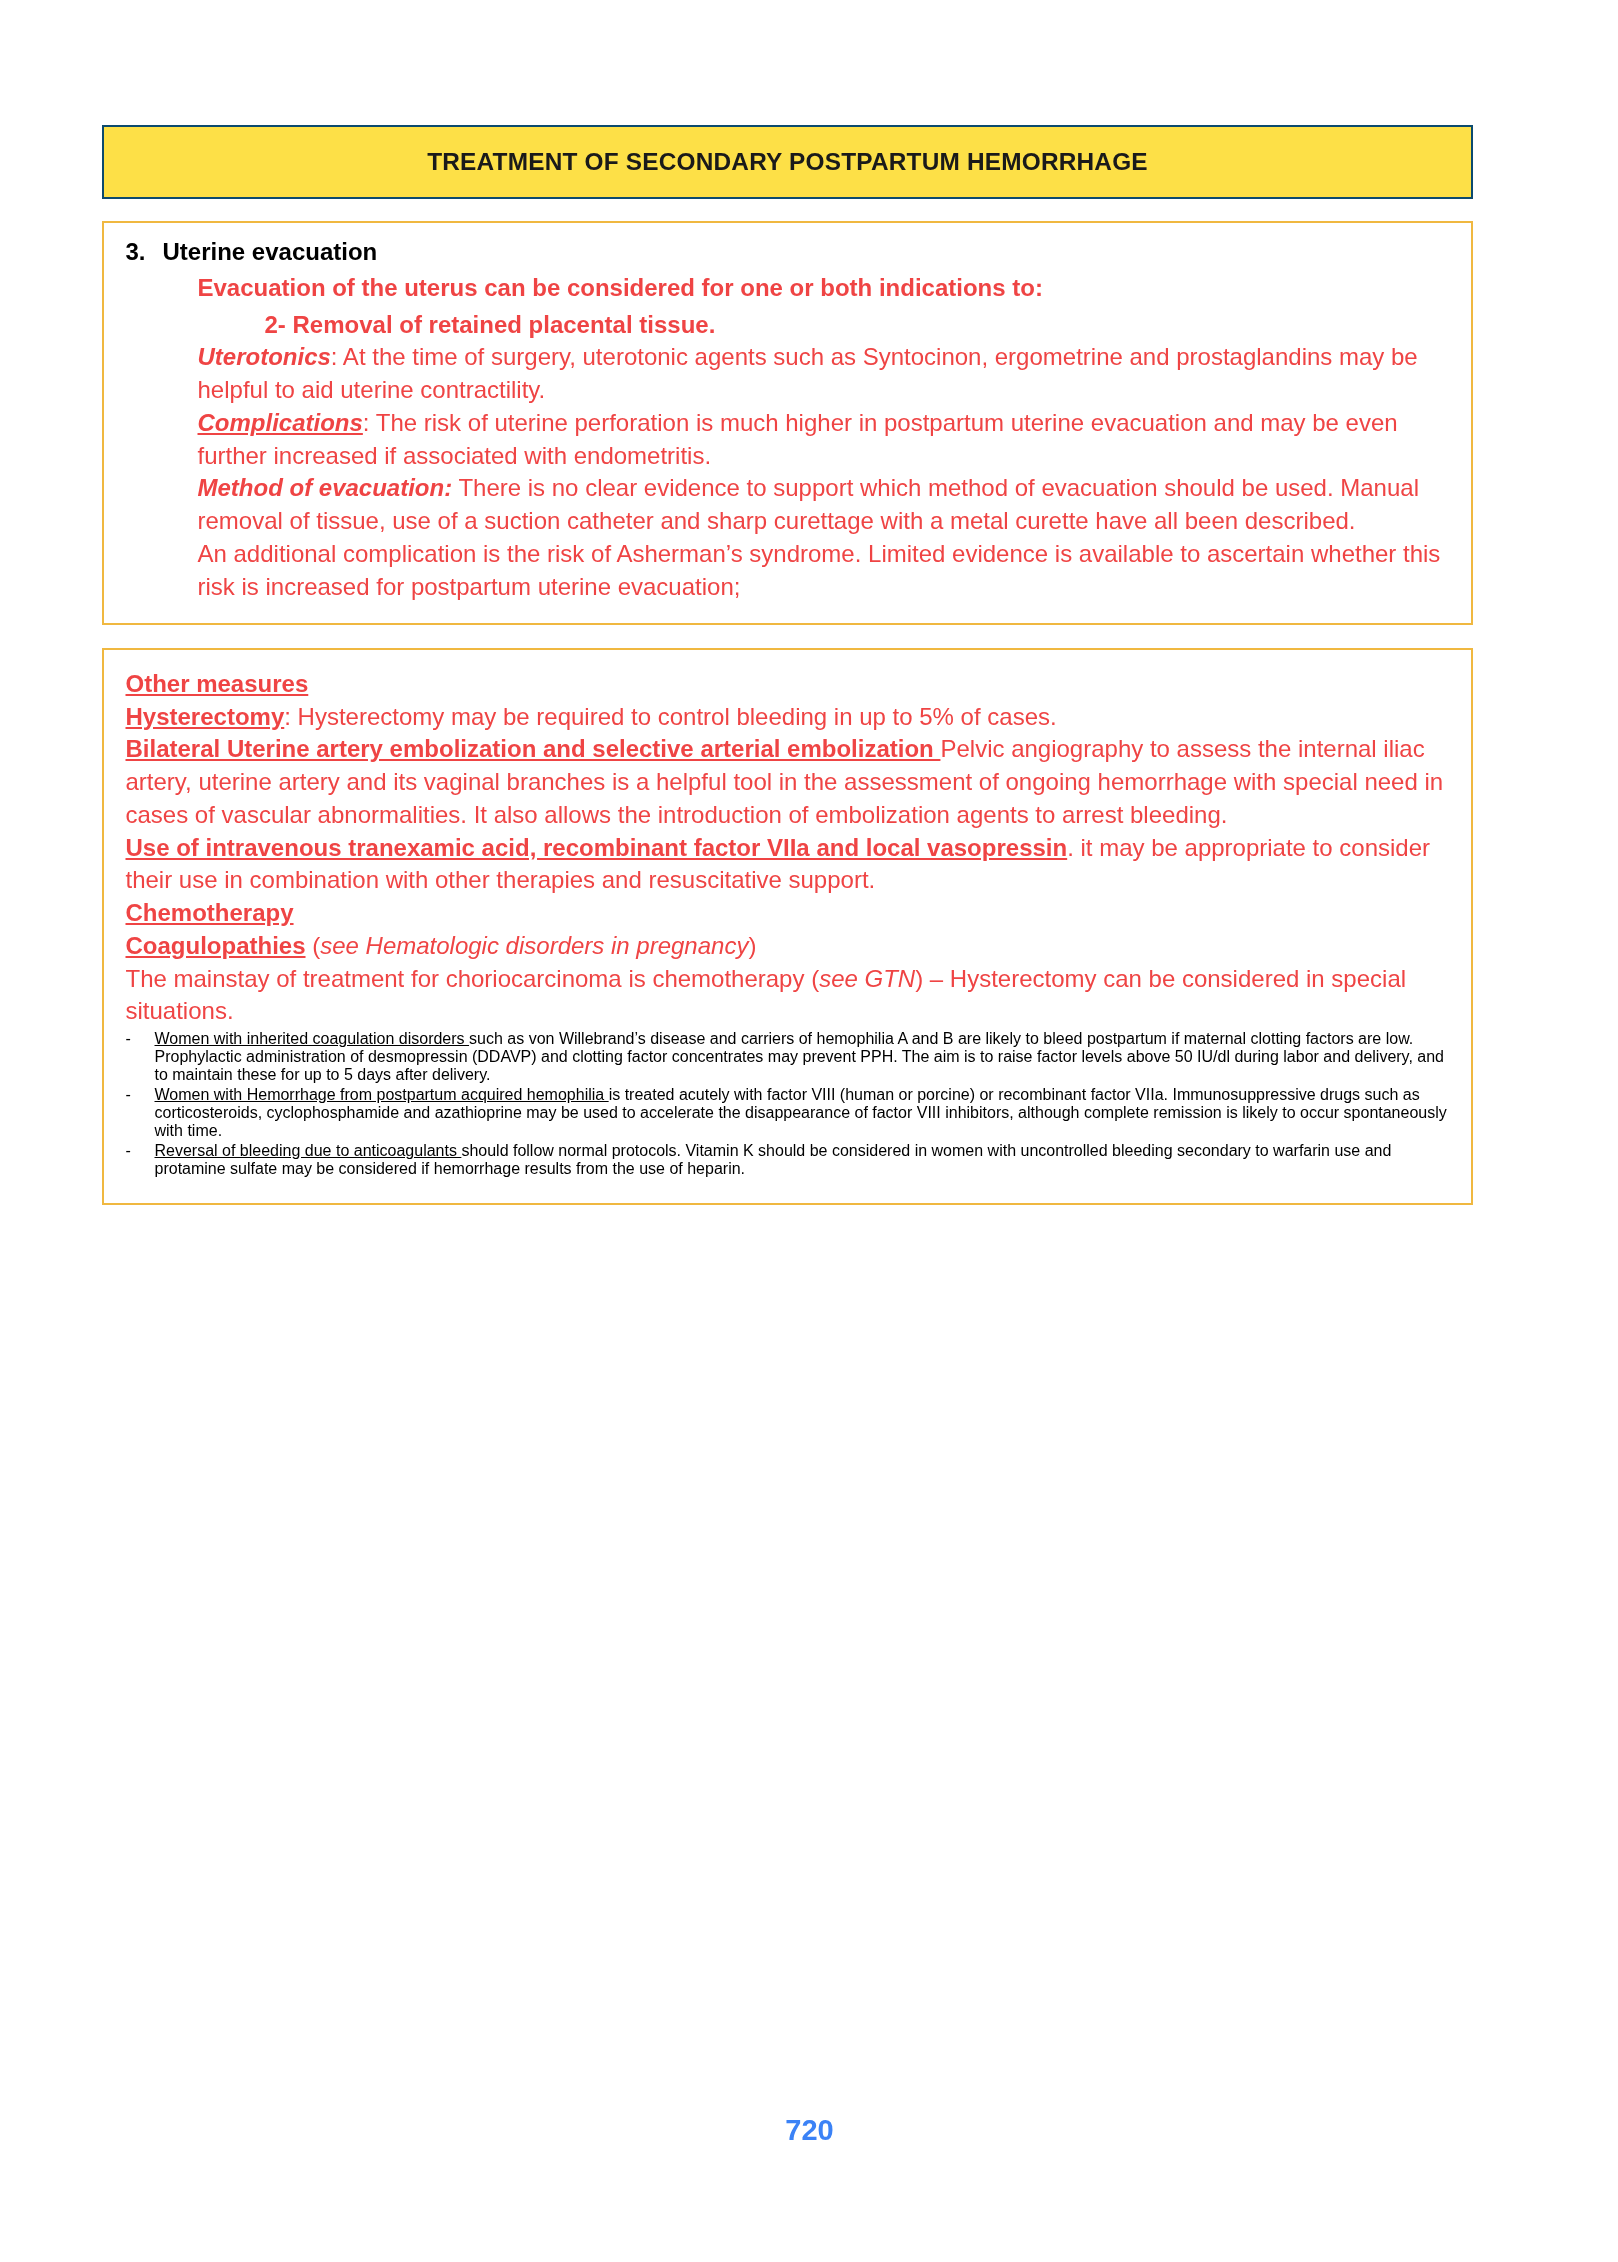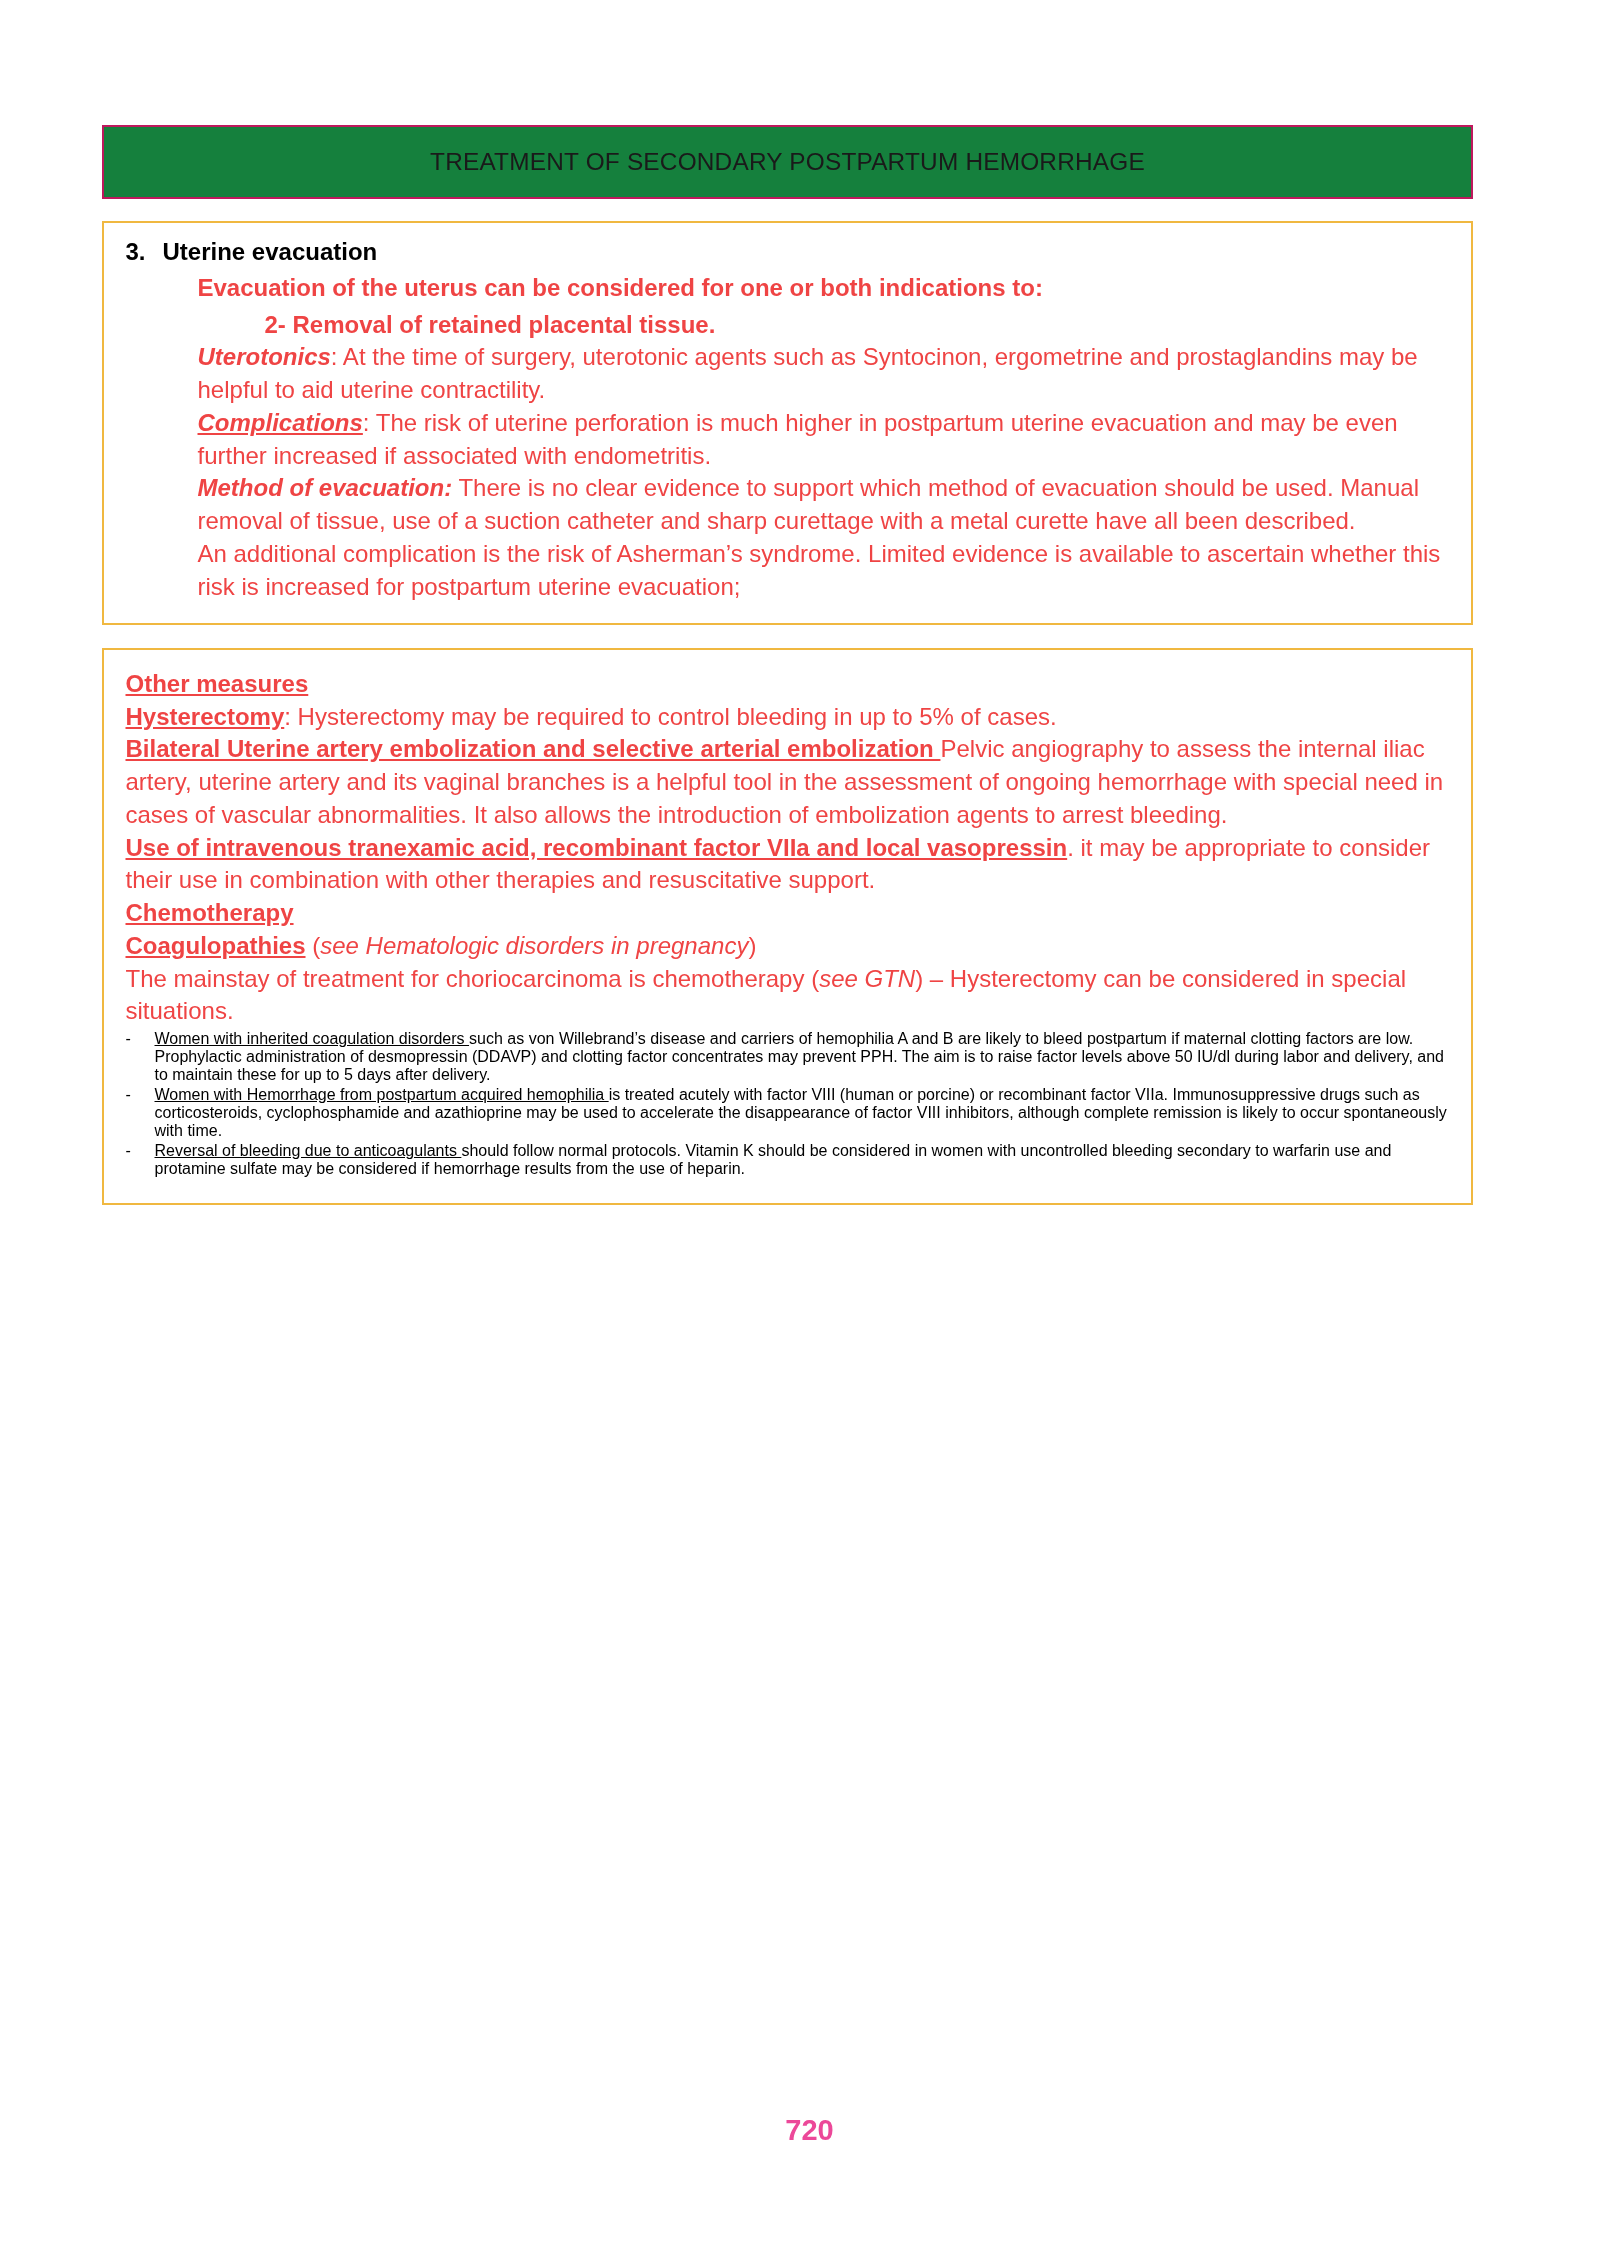--- a/index.html
+++ b/index.html
@@ -17,25 +17,25 @@
   .page {
     position: absolute;
     left: 0; top: 0;
     width: 1619px;
     height: 2263px;
     box-sizing: border-box;
     padding: 125px 146px 0 102px;
   }
   
   .title-banner {
-    background: #15803d;
-    border: 2px solid #be185d;
+    background: #fde047;
+    border: 2px solid #0c4a6e;
     text-align: center;
     font-size: 24.4px;
-    font-weight: normal;
+    font-weight: bold;
     letter-spacing: 0.2px;
     padding: 20.5px 9.8px 21.5px 9.8px;
     color: #1a1a1a;
   }
   
   .box {
     border: 2px solid #f0b840;
     box-sizing: border-box;
     padding: 15.6px 21.5px 19.5px 21.5px;
   }
@@ -84,21 +84,21 @@
   .dash-item .dash-body { flex: 1; }
 
   .page-number {
     position: absolute;
     left: 0;
     right: 0;
     top: 2114px;
     text-align: center;
     font-size: 29px;
     font-weight: bold;
-    color: #ec4899;
+    color: #3b82f6;
   }
 </style>
 </head>
 <body>
 
 <div class="page">
 
   <div class="title-banner">TREATMENT OF SECONDARY POSTPARTUM HEMORRHAGE</div>
 
   <div class="box first">

